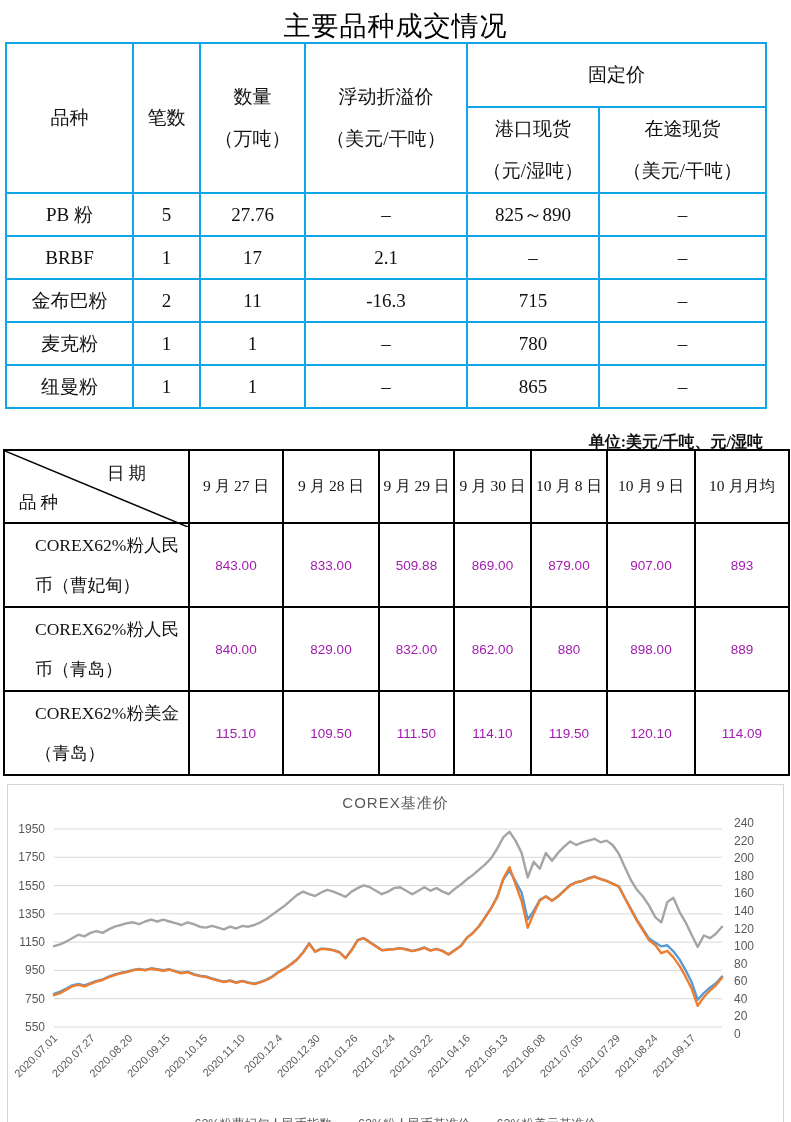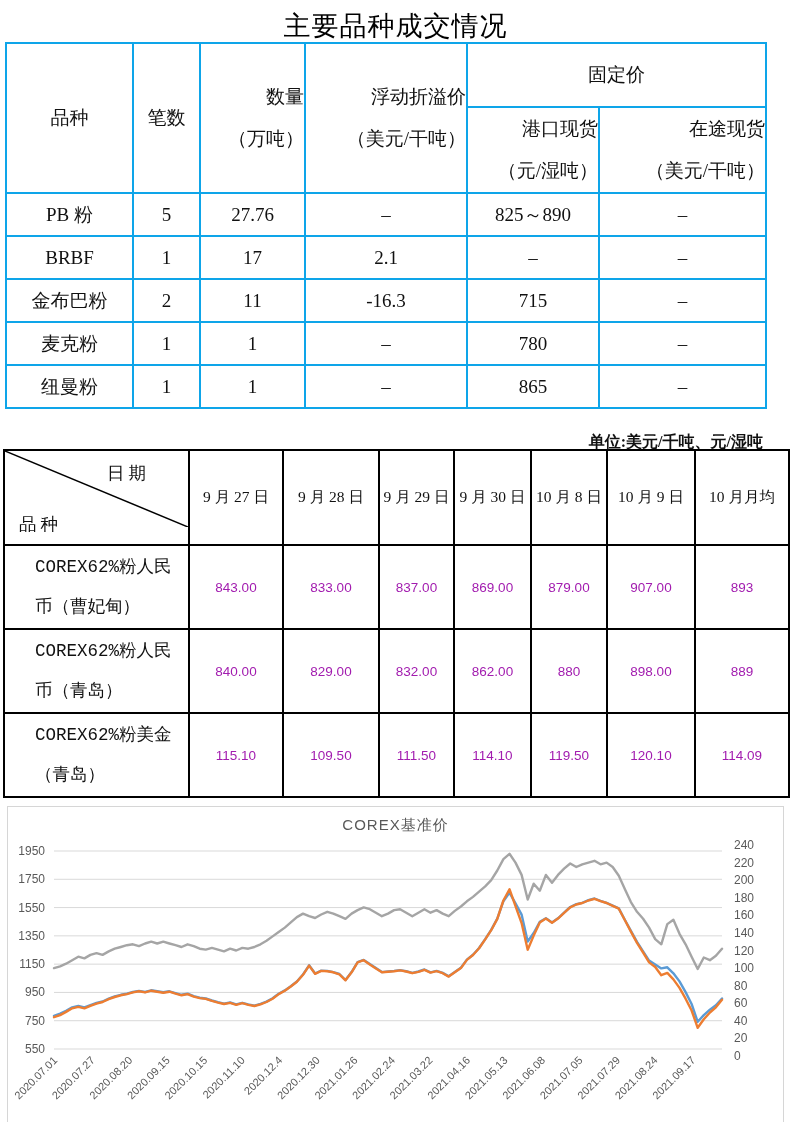--- a/index.html
+++ b/index.html
@@ -9,41 +9,41 @@
 
   .page-title { margin-top: 8px; height: 34px; text-align: center;
     font-family: "Liberation Sans", sans-serif; font-size: 27px;
     font-weight: 500; color: #000; letter-spacing: 1px; }
 
   
   table.t1 { border-collapse: collapse; table-layout: fixed; width: 760px;
     margin: 0 0 0 5px; text-align: center; font-size: 19px; }
   table.t1 td { border: 2px solid #0ea5e9; vertical-align: middle; }
   table.t1 .hline { line-height: 30px; }
-  table.t1 .h2 div { line-height: 42px; text-align: right; }
+  table.t1 .h2 div { line-height: 42px; }
   table.t1 tr.data { height: 43px; }
 
   
   .mid-caption { position: relative; height: 40px; }
   .corex-caption { position: absolute; left: 0; right: 0; top: 6px;
     text-align: center; font-size: 21px; font-weight: 600; letter-spacing: 1px; }
   .unit-note { position: absolute; right: 28px; top: 23px; font-size: 16px;
     font-weight: 700; }
 
   
   table.t2 { border-collapse: collapse; table-layout: fixed; width: 785px;
     margin: 0 0 0 3px; text-align: center; }
   table.t2 td { border: 2px solid #000; vertical-align: middle; }
-  table.t2 tr.hdr { height: 95px; margin-top: 24px; }
+  table.t2 tr.hdr { height: 73px; margin-top: 24px; }
   table.t2 tr.data { height: 84px; }
   table.t2 .date-cell { font-size: 15.5px; }
   table.t2 .num-cell { font-family: "Liberation Sans", sans-serif;
     font-size: 13.5px; color: #a21caf; }
   table.t2 .label-cell { text-align: left; padding-left: 30px; font-size: 17.5px;
-    line-height: 40px; font-family: Liberation Mono, monospace; }
+    line-height: 40px; }
   td.corner { position: relative; padding: 0; }
   .corner svg { position: absolute; left: 0; top: 0; }
   .corner .c-top { position: absolute; top: 10px; right: 38px; font-size: 17.5px;
     letter-spacing: 4px; }
   .corner .c-bottom { position: absolute; bottom: 8px; left: 14px; font-size: 17.5px;
     letter-spacing: 4px; }
 
   
   .chart-card { width: 777px; margin: 8px 0 0 7px; height: 356px;
     border: 1px solid #d6d6d6; background: #fff;
@@ -168,21 +168,21 @@
     <td class="date-cell">10 月 9 日</td>
     <td class="date-cell">10 月月均</td>
   </tr>
   <tr class="data">
     <td class="label-cell">
       <div>COREX62%粉人民</div>
       <div>币（曹妃甸）</div>
     </td>
     <td class="num-cell">843.00</td>
     <td class="num-cell">833.00</td>
-    <td class="num-cell">837.00</td>
+    <td class="num-cell">509.88</td>
     <td class="num-cell">869.00</td>
     <td class="num-cell">879.00</td>
     <td class="num-cell">907.00</td>
     <td class="num-cell">893</td>
   </tr>
   <tr class="data">
     <td class="label-cell">
       <div>COREX62%粉人民</div>
       <div>币（青岛）</div>
     </td>

